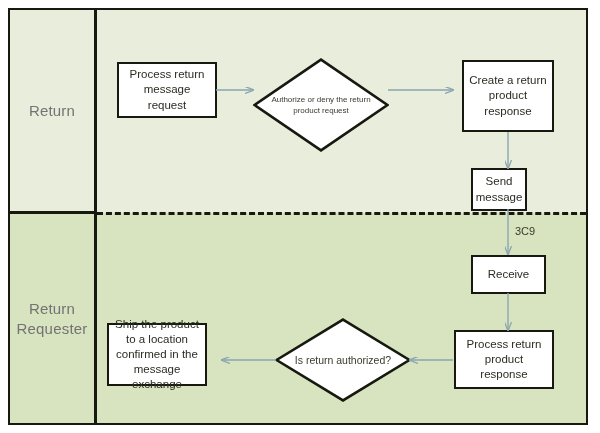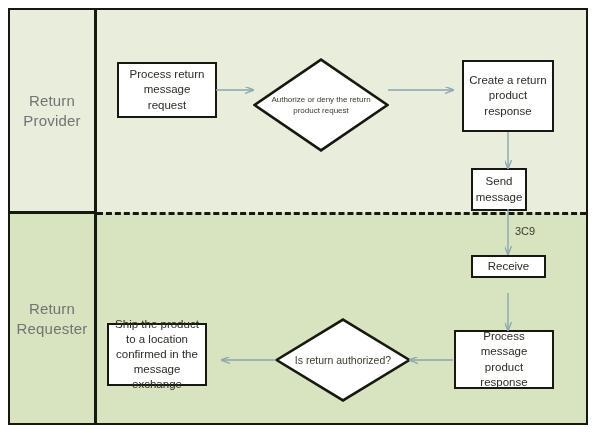--- a/index.html
+++ b/index.html
@@ -169,21 +169,20 @@
     <div class="lane-band provider"></div>
     <div class="lane-band requester"></div>
 
     <div class="lane-title-divider"></div>
     <div class="lane-divider-solid"></div>
     <div class="lane-divider-dashed"></div>
 
     <div class="lane-title provider">
       <div>
         <div>Return</div>
-        <div>Provider</div>
       </div>
     </div>
     <div class="lane-title requester">
       <div>
         <div>Return</div>
         <div>Requester</div>
       </div>
     </div>
 
     <svg class="connectors" width="576" height="413" viewBox="0 0 576 413">
@@ -224,26 +223,26 @@
     </div>
 
     <div class="node process" style="left:452px; top:50px; width:92px; height:72px;">
       <span>Create a return product response</span>
     </div>
 
     <div class="node process" style="left:461px; top:158px; width:56px; height:43px;">
       <span>Send message</span>
     </div>
 
-    <div class="node process" style="left:461px; top:245px; width:75px; height:23px;align-items:flex-end;">
+    <div class="node process" style="left:461px; top:245px; width:75px; height:39px;">
       <span>Receive</span>
     </div>
 
     <div class="node process" style="left:444px; top:320px; width:100px; height:59px;">
-      <span>Process message product response</span>
+      <span>Process return product response</span>
     </div>
 
     <div class="node decision" style="left:265px; top:308px; width:136px; height:84px;">
       <svg class="diamond-shape" viewBox="0 0 136 84" preserveAspectRatio="none">
         <polygon points="68,1.6 134.4,42 68,82.4 1.6,42" fill="#ffffff" stroke="#17180f" stroke-width="2.6"></polygon>
       </svg>
       <span class="decision-label larger">Is return authorized?</span>
     </div>
 
     <div class="node process" style="left:97px; top:313px; width:100px; height:63px;">

